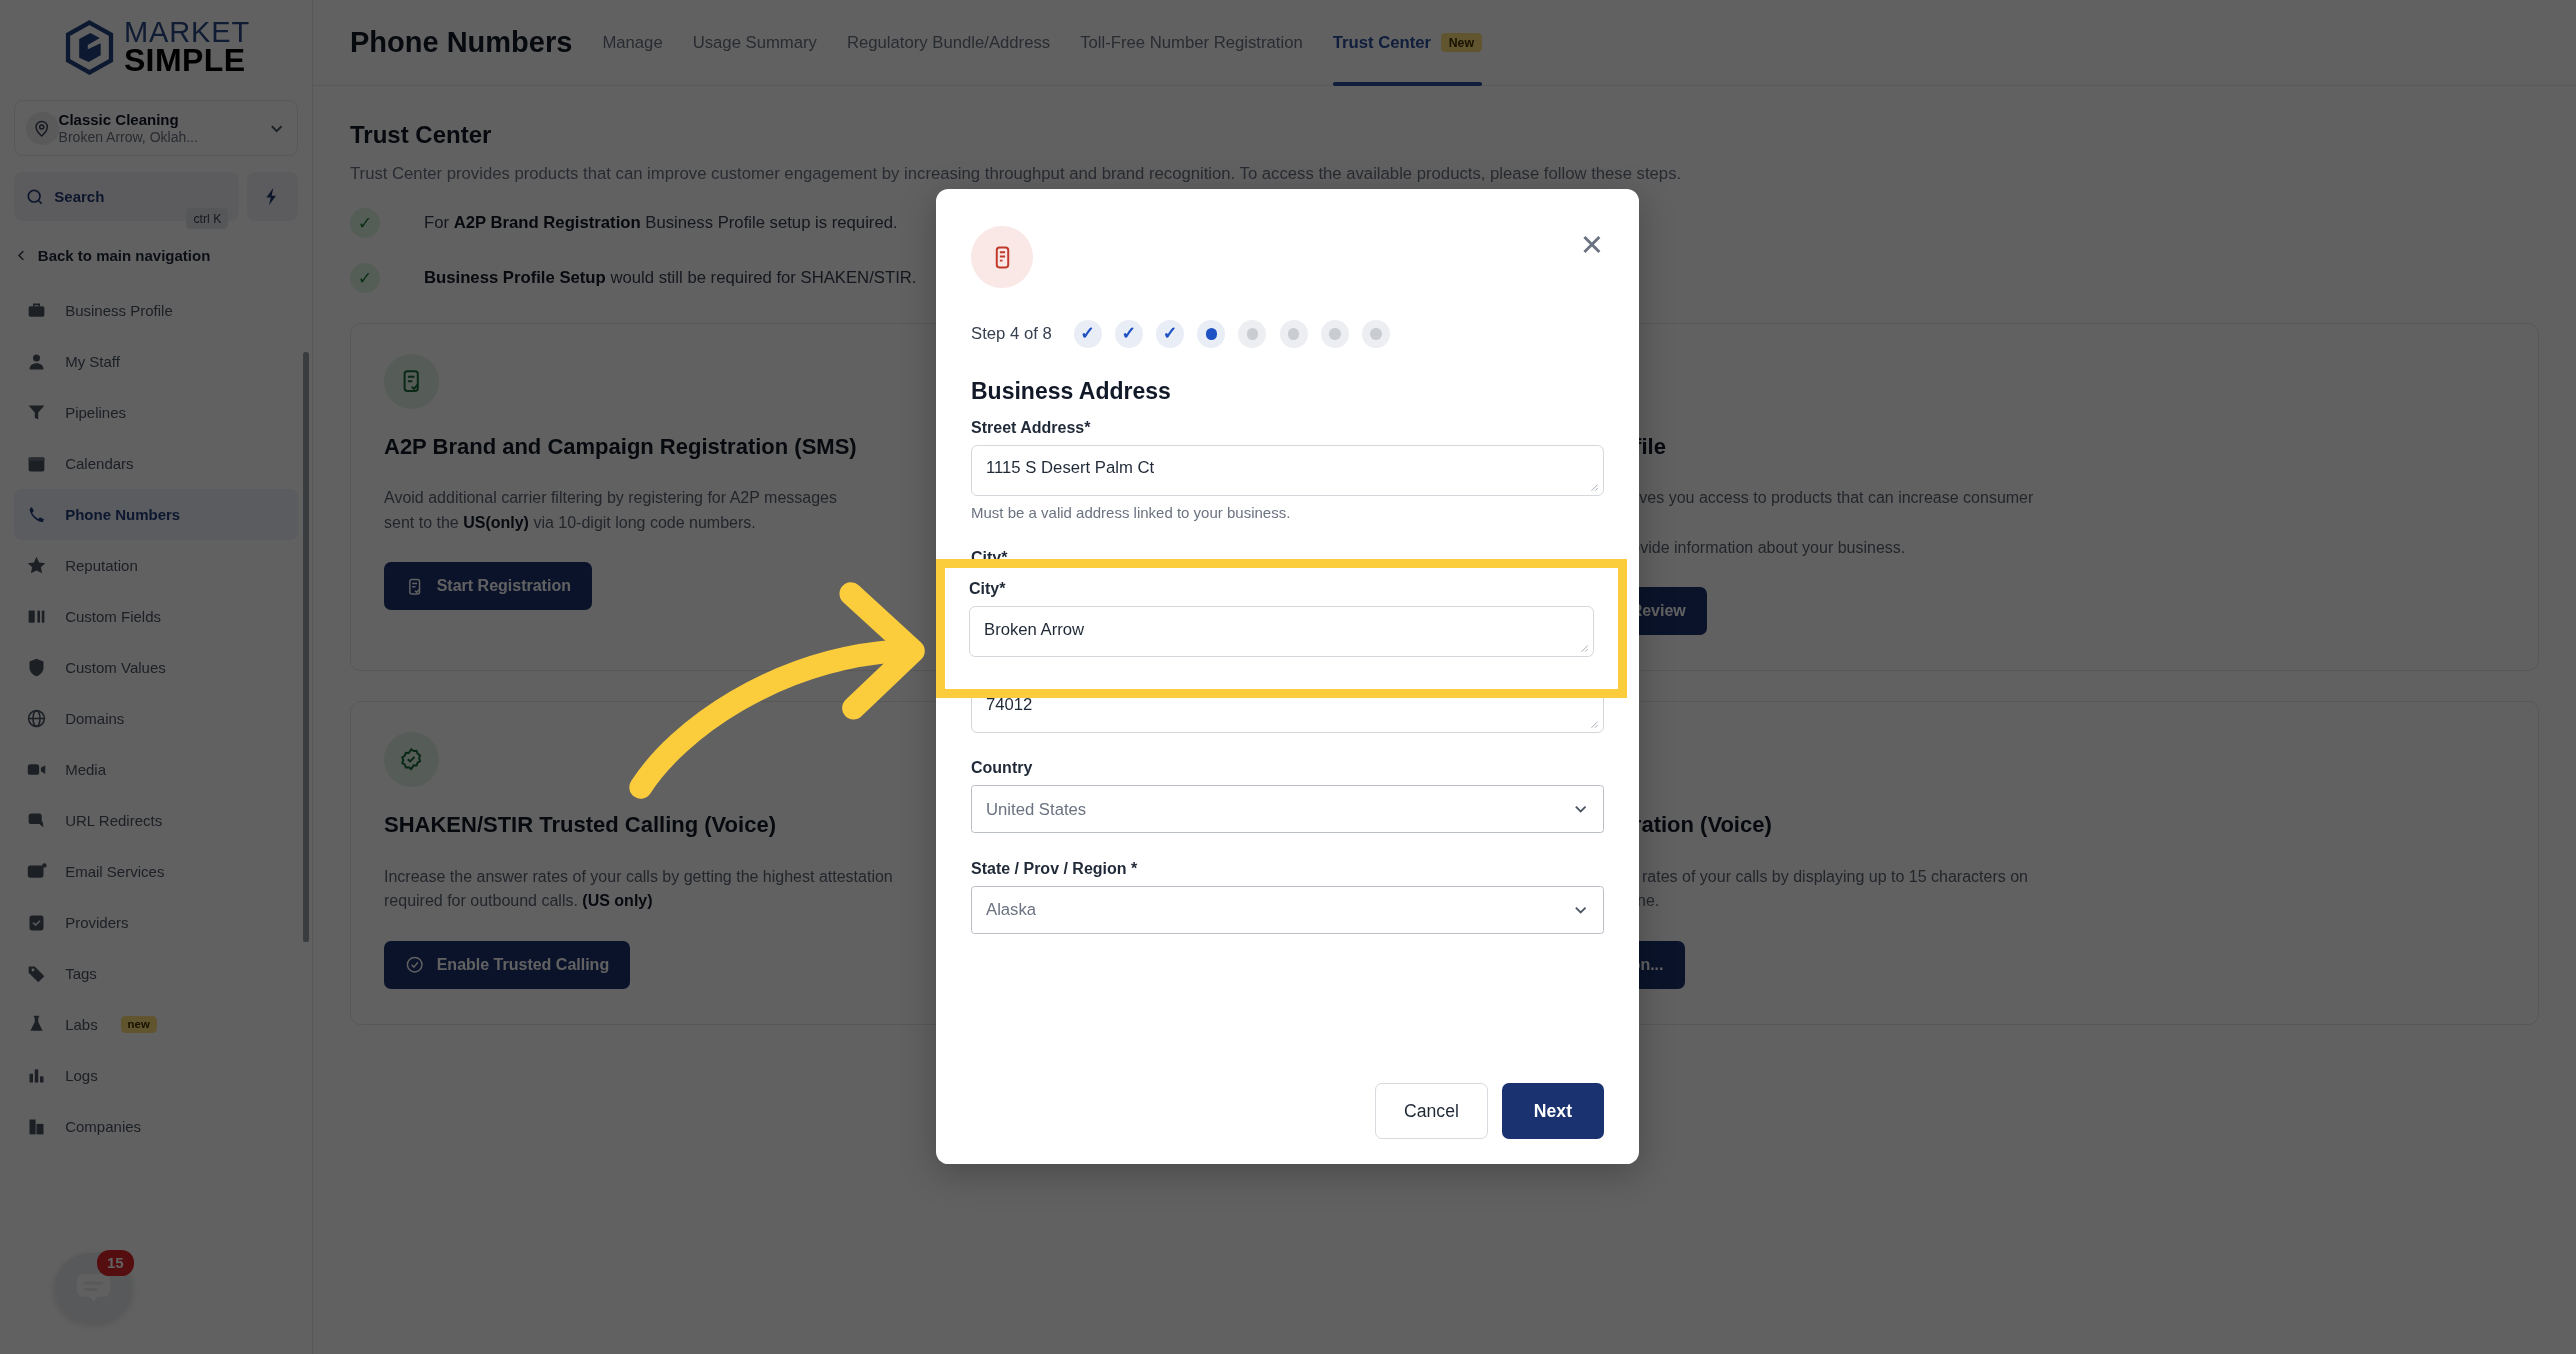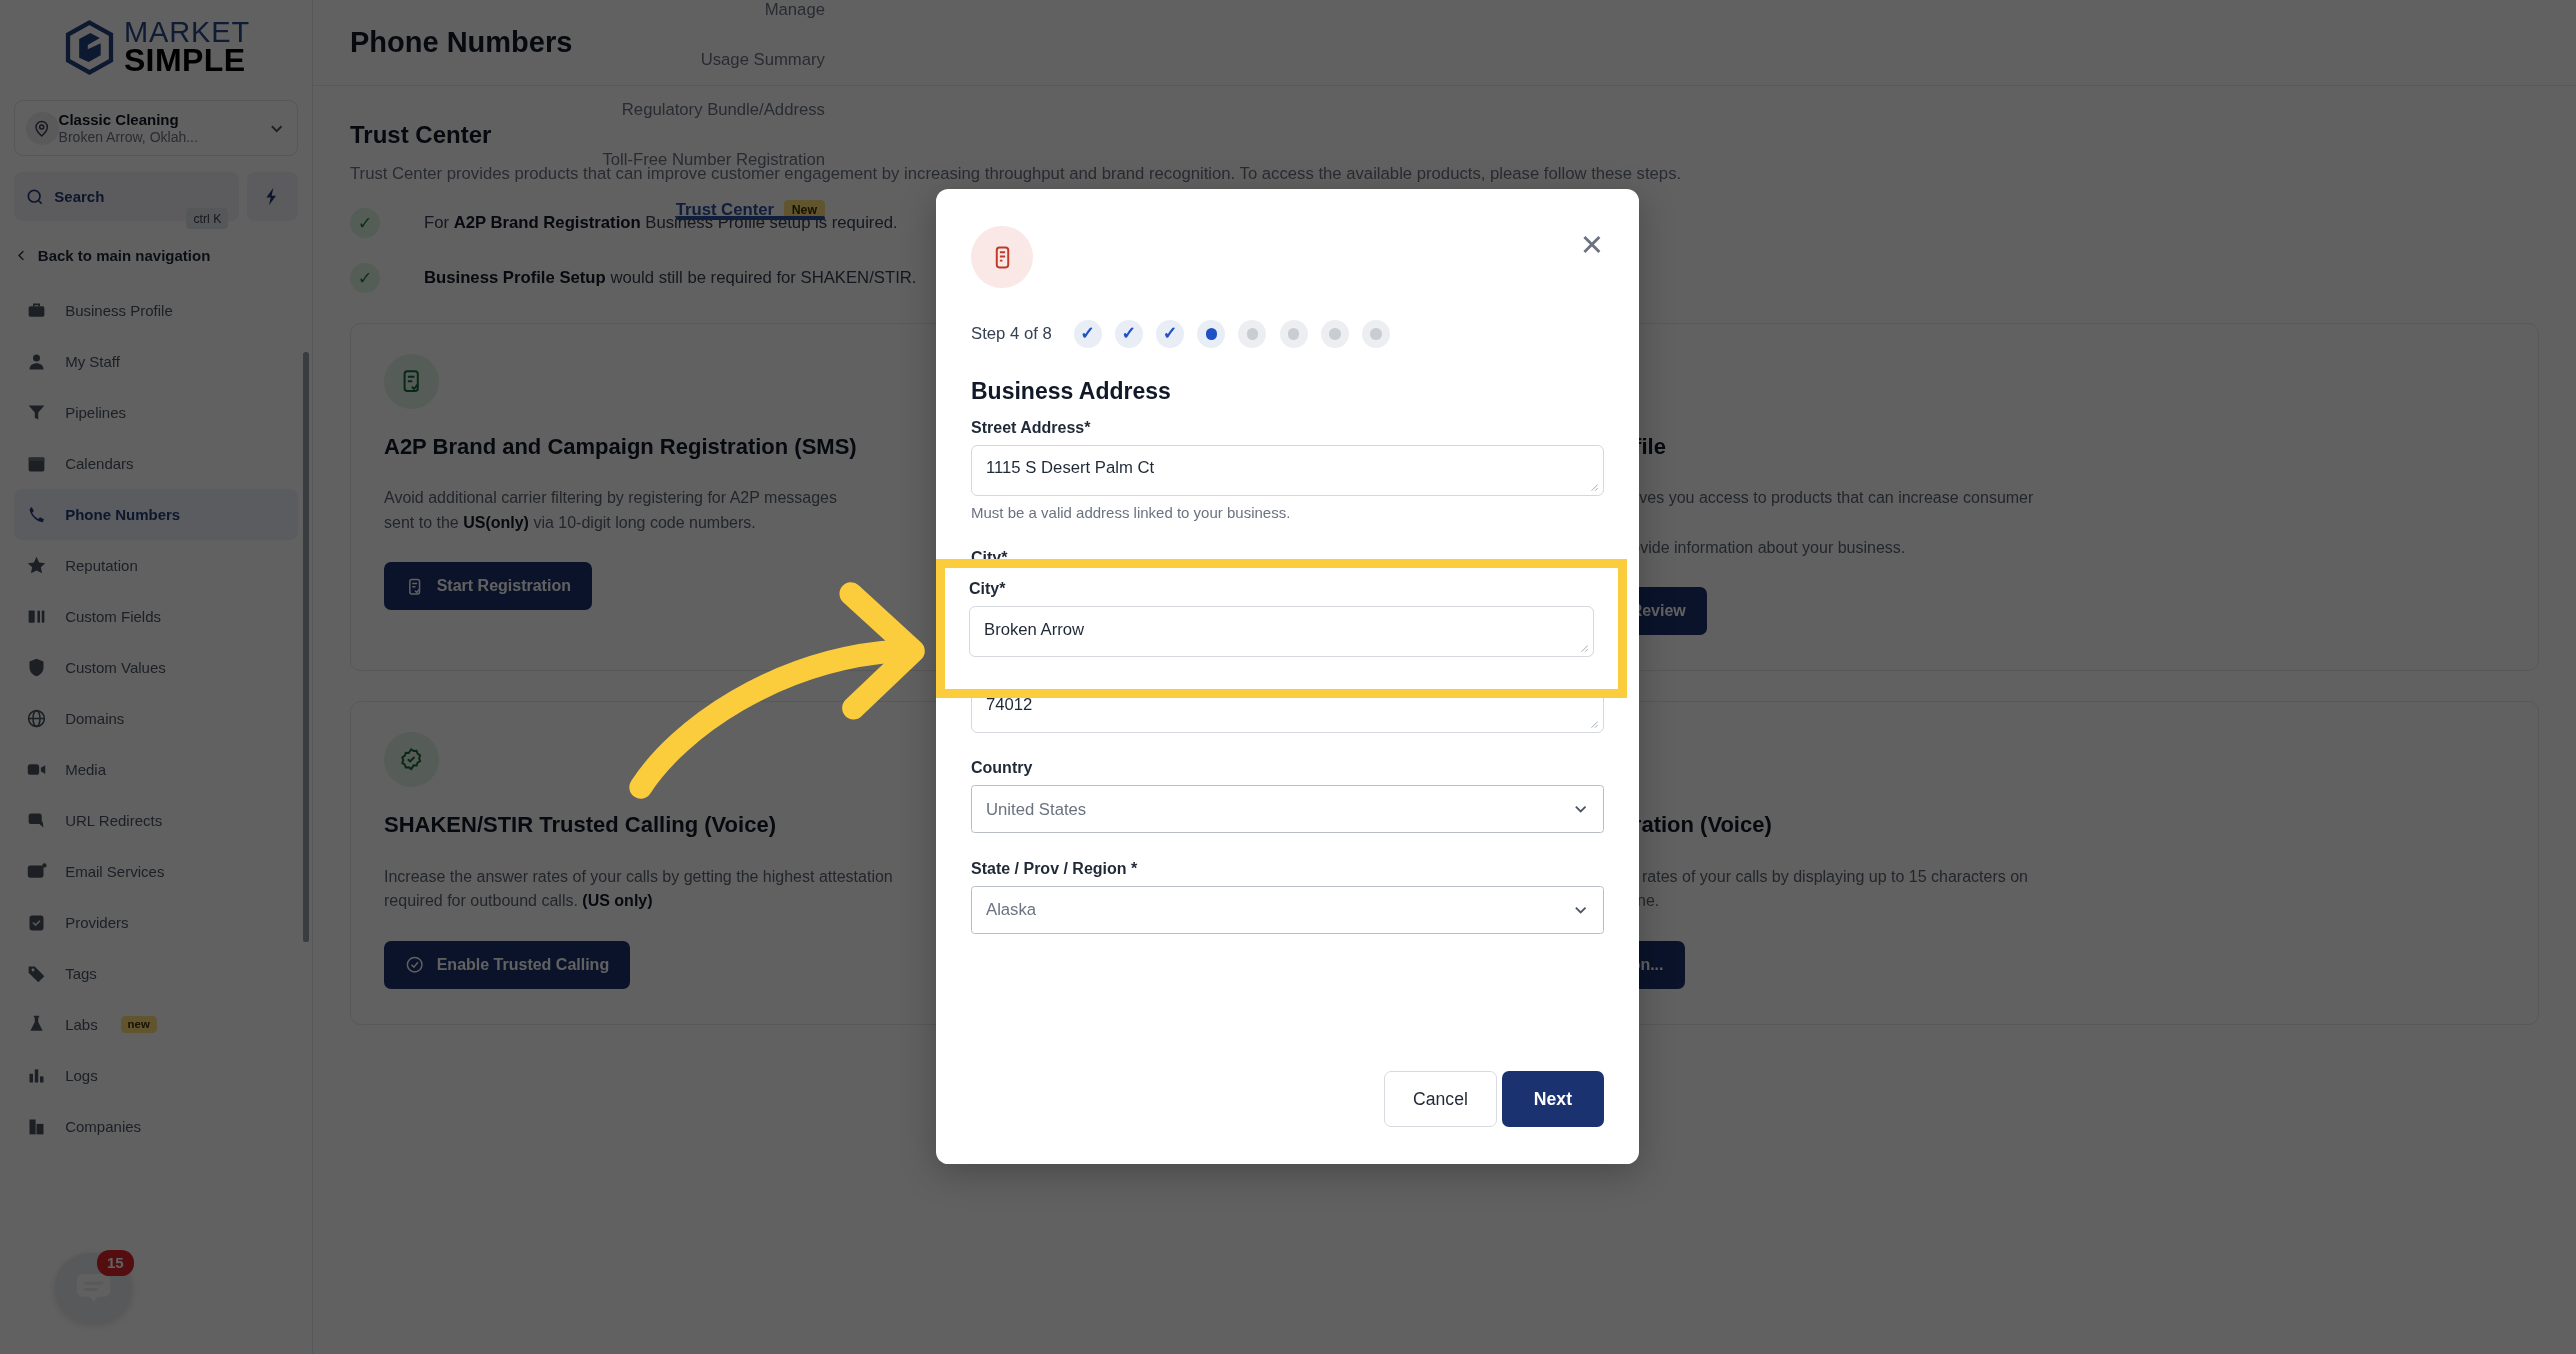--- a/index.html
+++ b/index.html
@@ -146,21 +146,21 @@
   }
 
   
   .main { flex: 1; min-width: 0; position: relative; background: #ffffff; }
   .topbar {
     height: 86px; display: flex; align-items: center;
     padding: 0 0 0 37px; gap: 30px;
     border-bottom: 0.9px solid #e8e9ec;
   }
   .page-title { font-size: 29px; font-weight: 700; color: #111827; }
-  .tabs { display: flex; align-items: flex-end; gap: 30px; height: 86px; flex-direction: column; }
+  .tabs { display: flex; align-items: flex-end; gap: 30px; height: 86px; }
   .tab {
     font-size: 16.7px; color: #6b7280;
     height: 86px; display: flex; align-items: center;
     position: relative; white-space: nowrap;
   }
   .tab.active { color: #2a4f9e; font-weight: 600; }
   .tab.active::after {
     content: ""; position: absolute; left: 0; right: 0; bottom: 0;
     height: 3.5px; background: #2a4f9e; border-radius: 1.8px;
   }
@@ -277,22 +277,22 @@
     font-size: 16.7px; padding: 0 39px 0 14px;
     appearance: none; -webkit-appearance: none;
   }
   .sel-chev {
     position: absolute; right: 14px; top: 50%;
     transform: translateY(-50%); pointer-events: none; color: #4b5563;
   }
   .field-gap { margin-top: 26.4px; }
 
   .modal-actions {
-    position: absolute; right: 35px; bottom: 37px;
-    display: flex; gap: 5px; margin-top: 8px;
+    position: absolute; right: 35px; bottom: 25px;
+    display: flex; gap: 14px; margin-top: 8px;
   }
   .btn-cancel {
     height: 56px; padding: 0 28px;
     border: 0.9px solid #d7dade; border-radius: 7px;
     background: #fff; color: #1f2937;
     font-size: 17.6px; font-family: "Liberation Sans", sans-serif;
     cursor: pointer;
   }
   .btn-next {
     height: 56px; padding: 0 32px;

